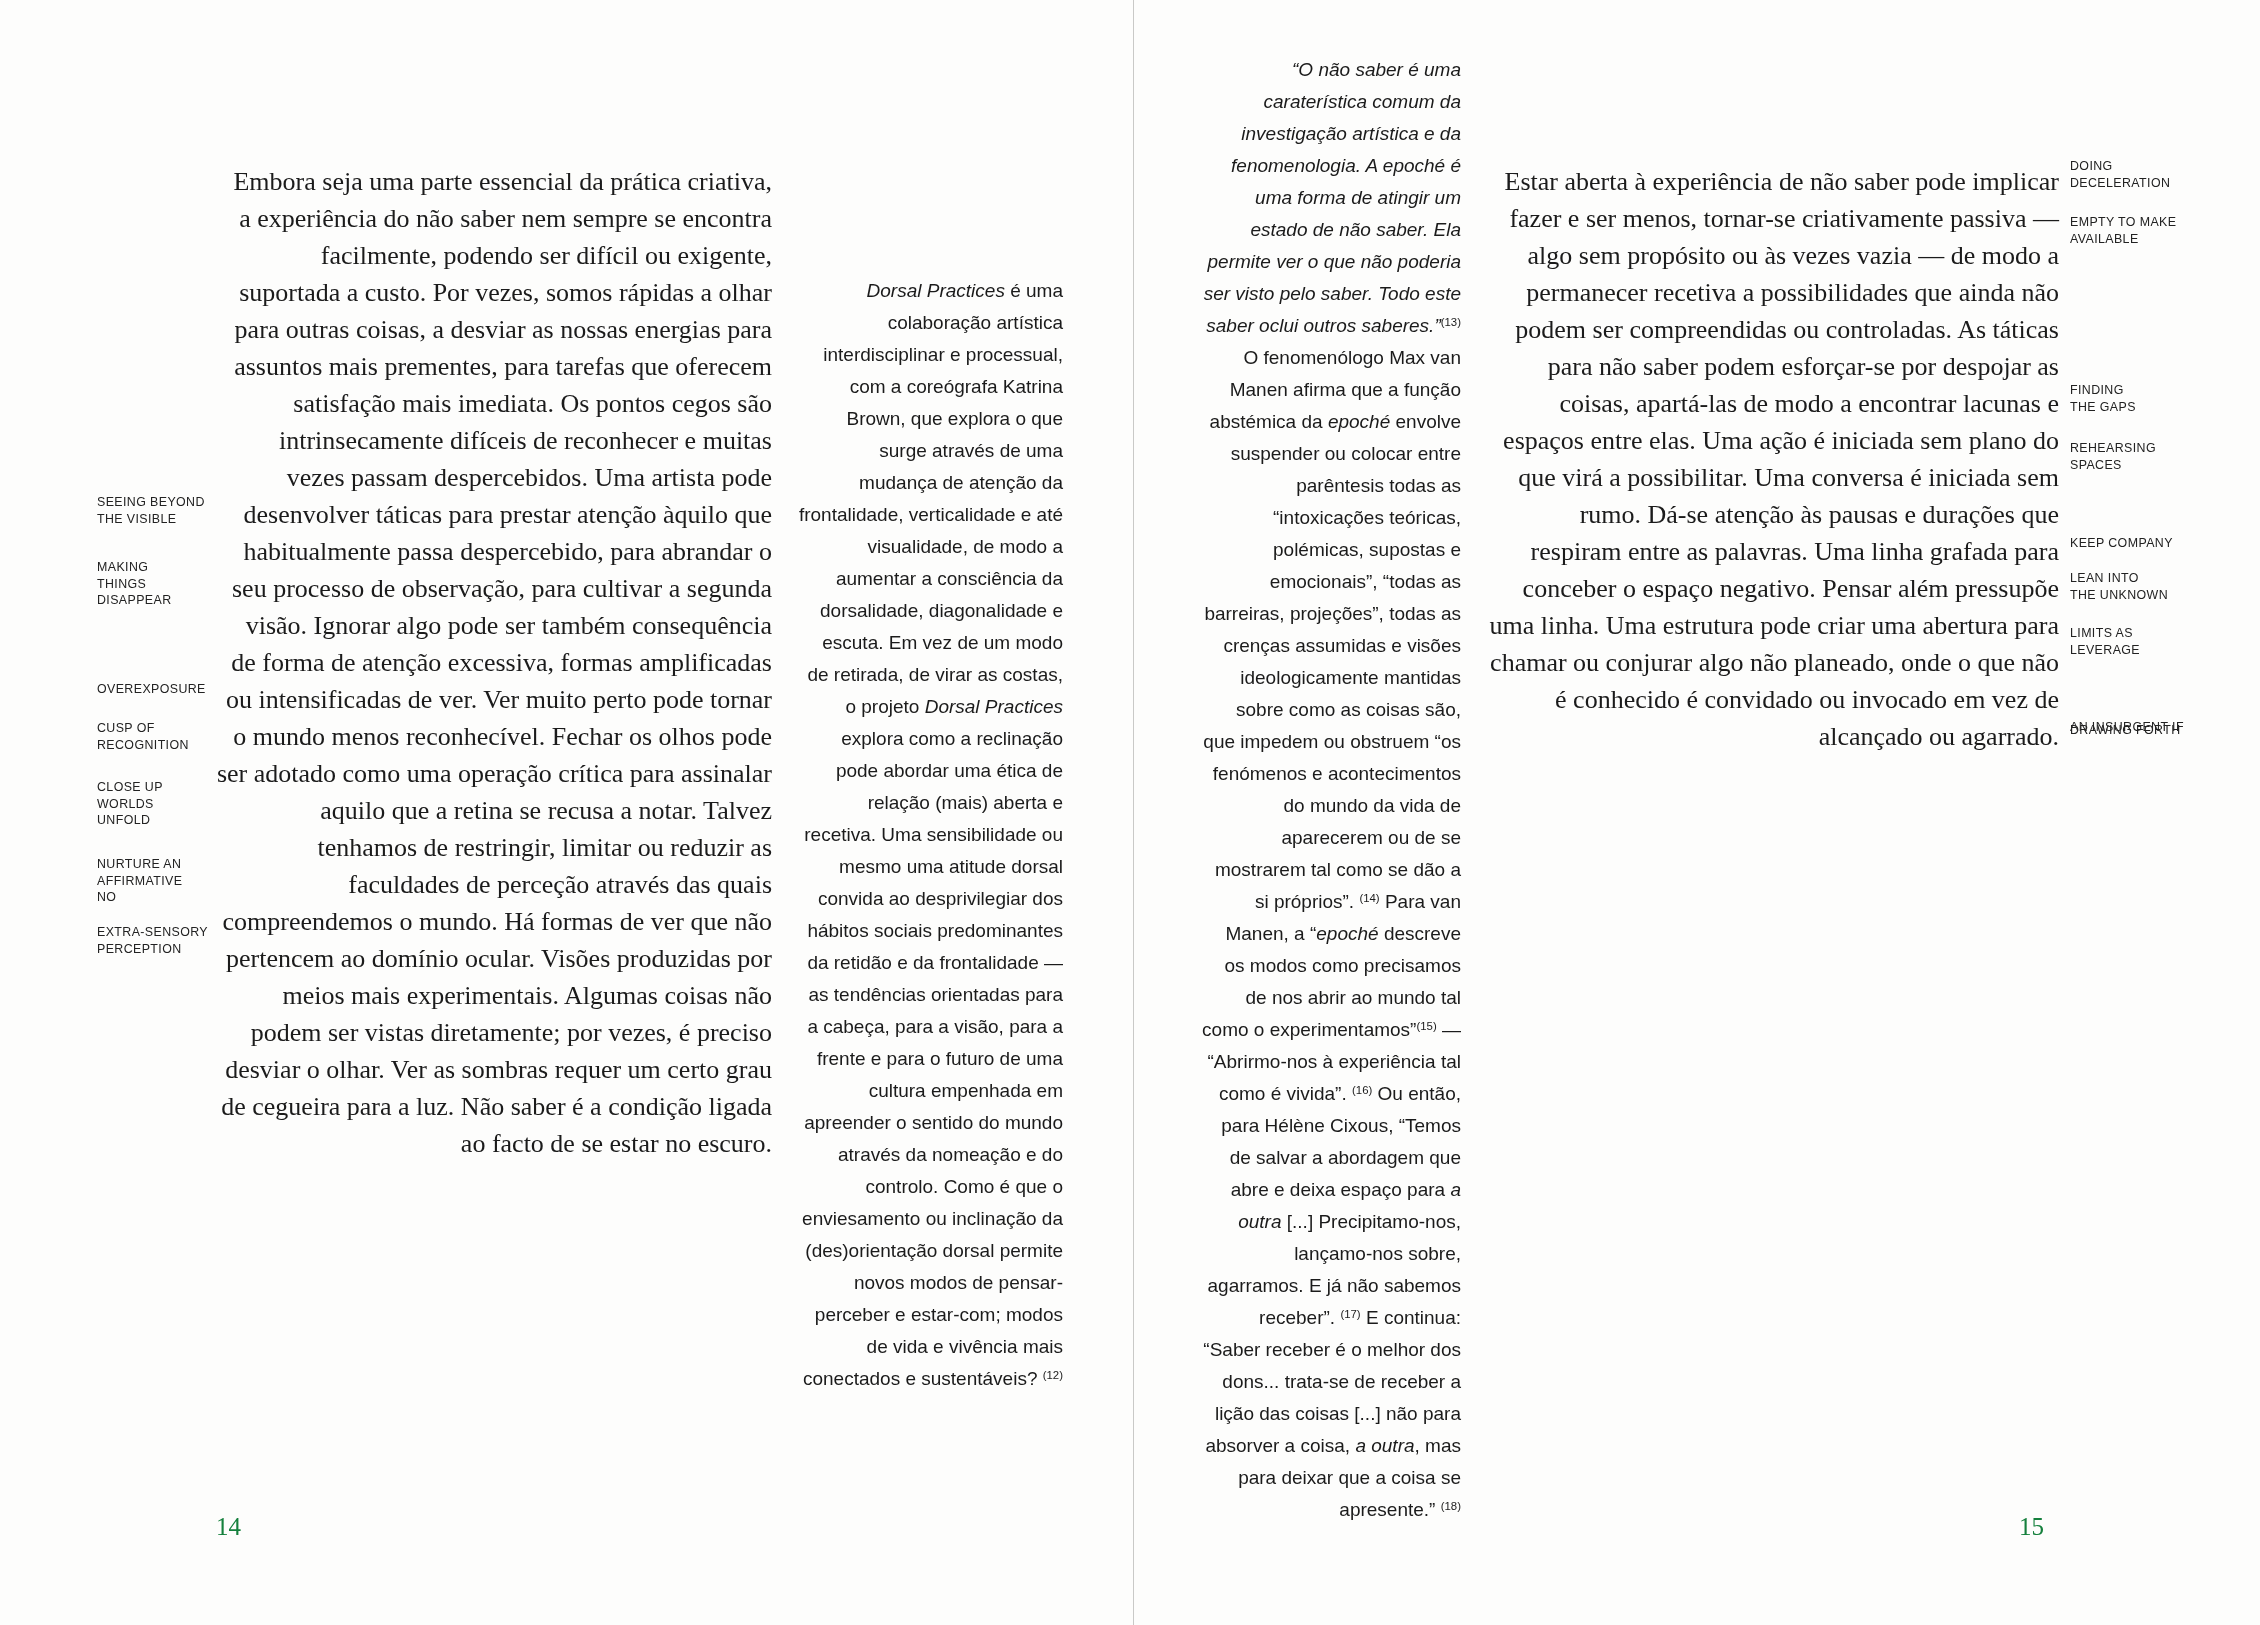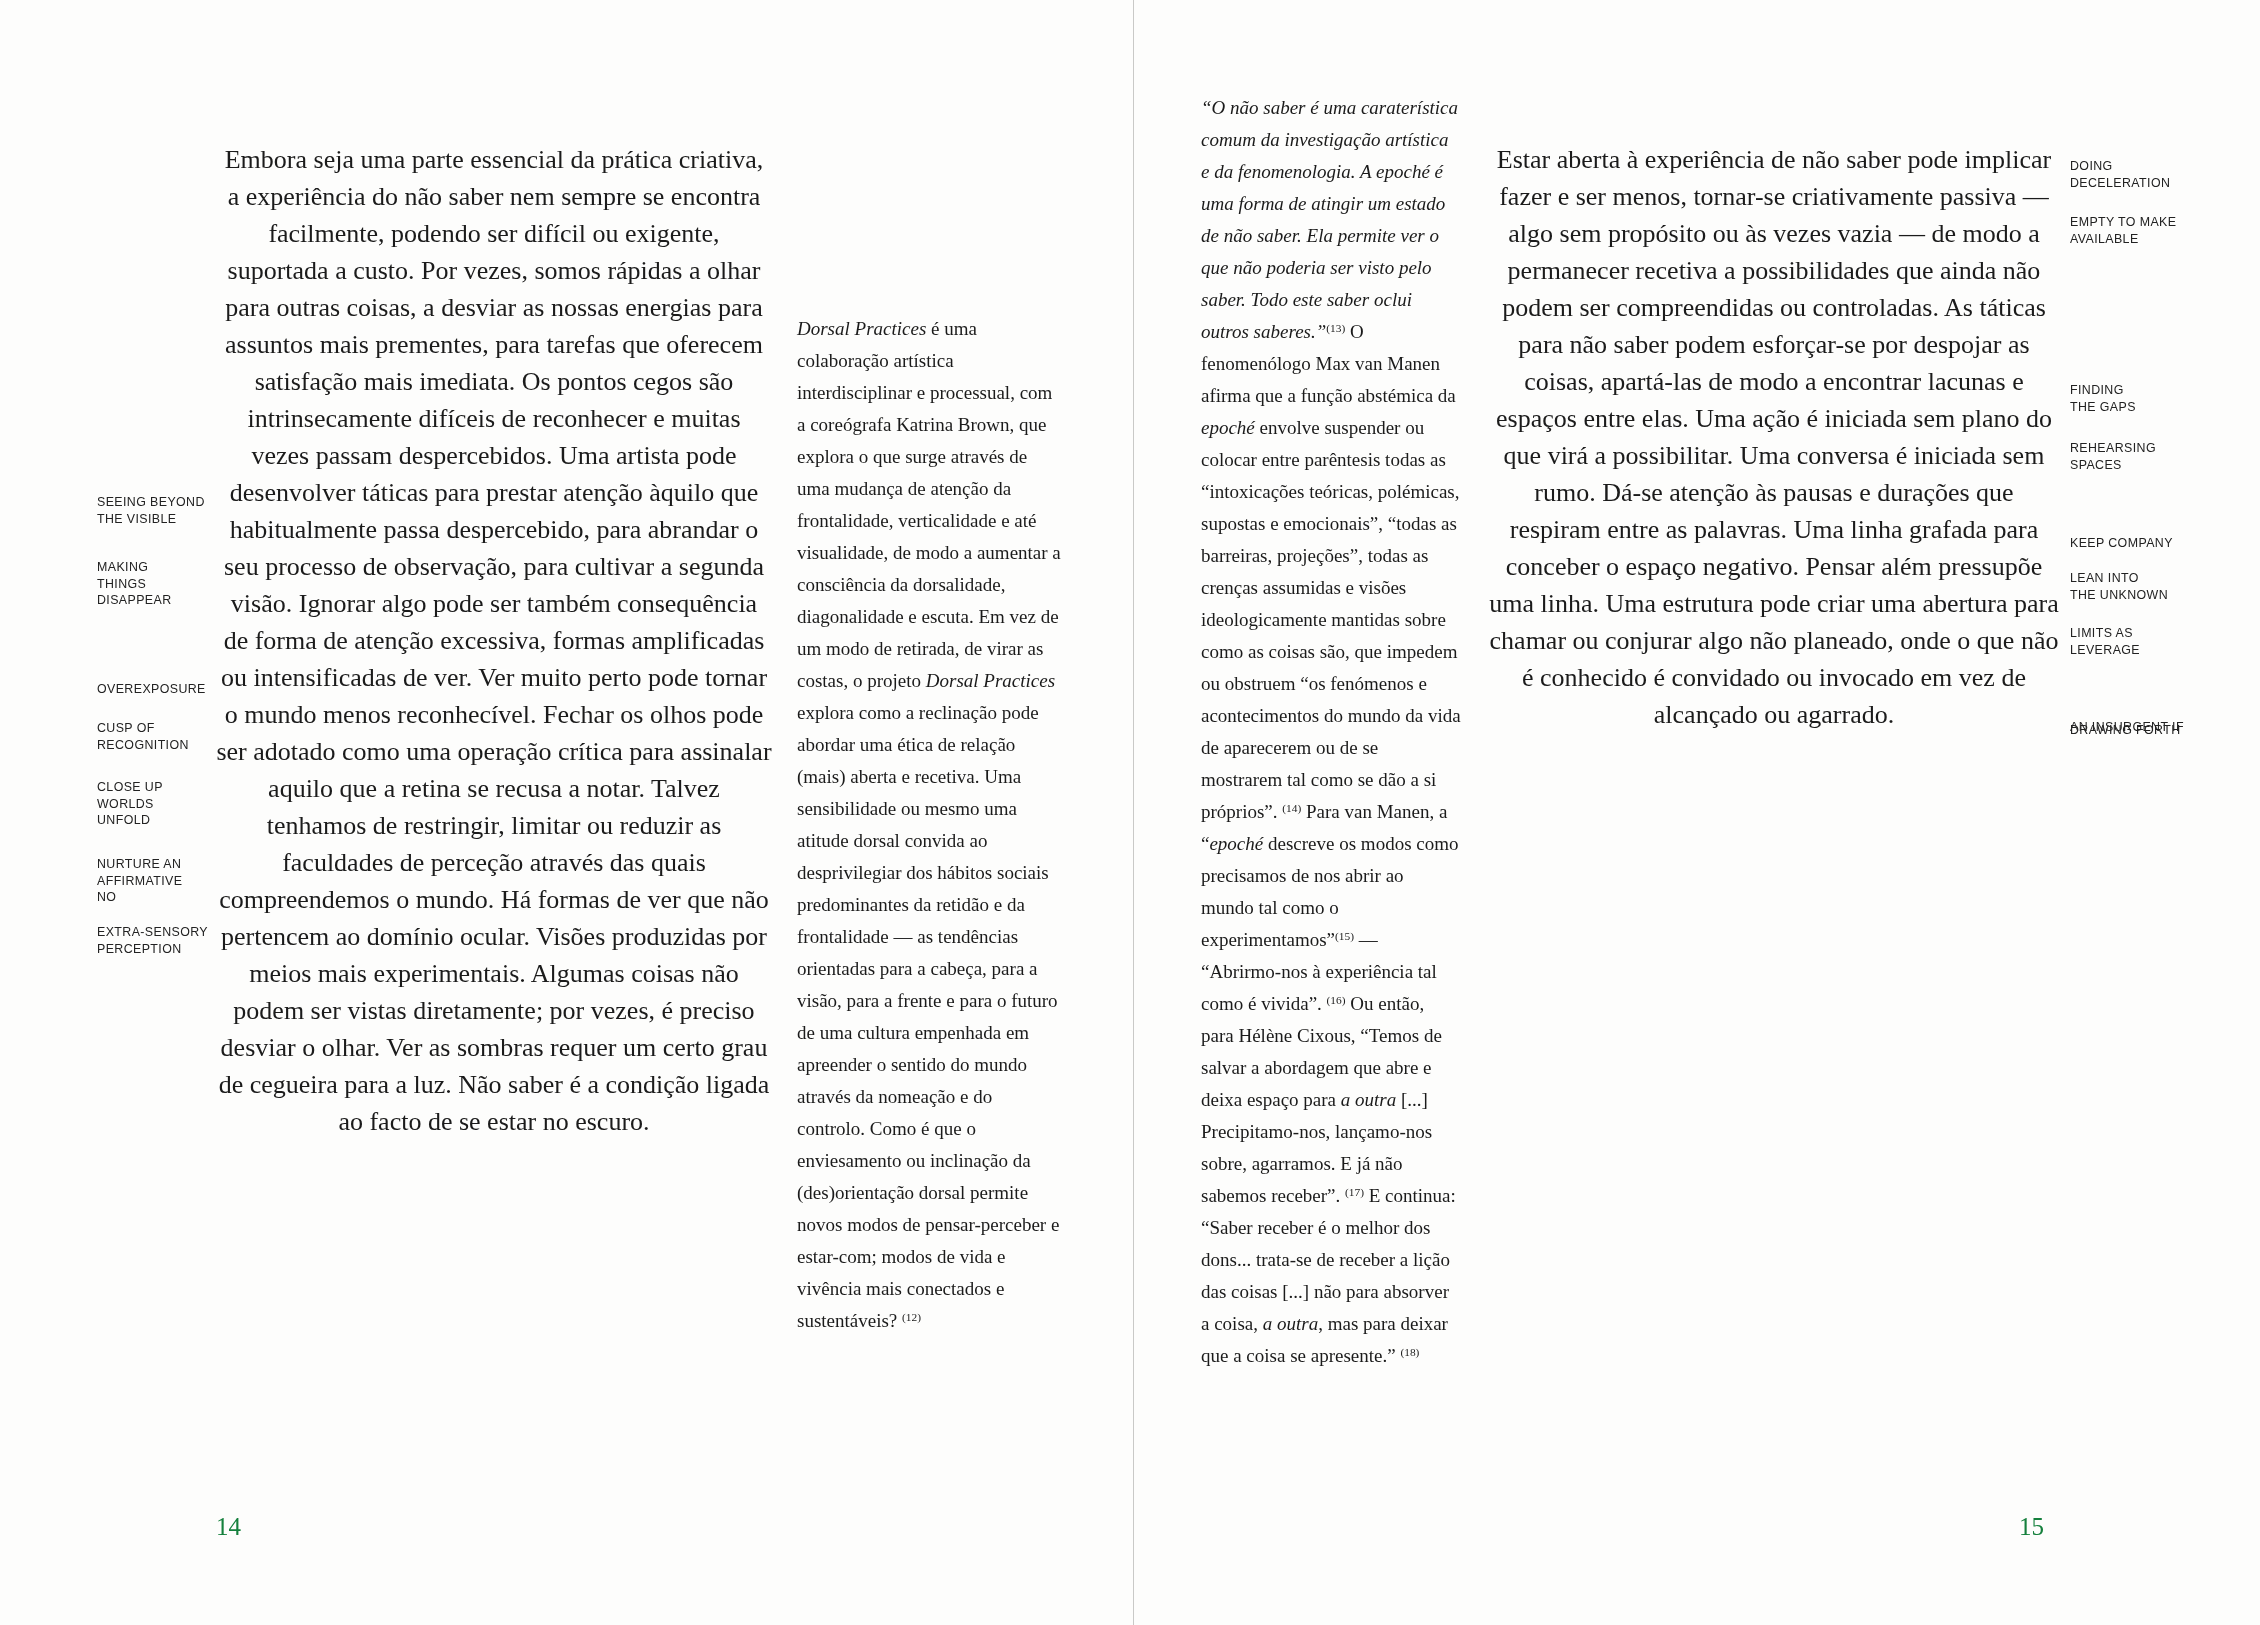--- a/index.html
+++ b/index.html
@@ -17,29 +17,29 @@
     top: 0;
     width: 1px;
     height: 1625px;
     background: #c9c9c7;
   }
   .serif-large {
     position: absolute;
     font-family: "Liberation Serif", serif;
     font-size: 26px;
     line-height: 37px;
-    text-align: center;
+    text-align: right;
+    margin-top: 22px;
   }
   .serif-small {
     position: absolute;
-    font-family: Liberation Serif, serif;
+    font-family: Liberation Sans, sans-serif;
     font-size: 19px;
     line-height: 32px;
-    text-align: left;
-    margin-top: 38px;
+    text-align: right;
   }
   #left-main  { left: 216px;  top: 141px; width: 556px; }
   #right-main { left: 1489px; top: 141px; width: 570px; }
   #left-note  { left: 797px;  top: 275px; width: 266px; }
   #right-quote{ left: 1201px; top: 54px;  width: 260px; }
   .side-label {
     position: absolute;
     font-family: Liberation Sans, sans-serif;
     font-size: 12.4px;
     line-height: 16.7px;

